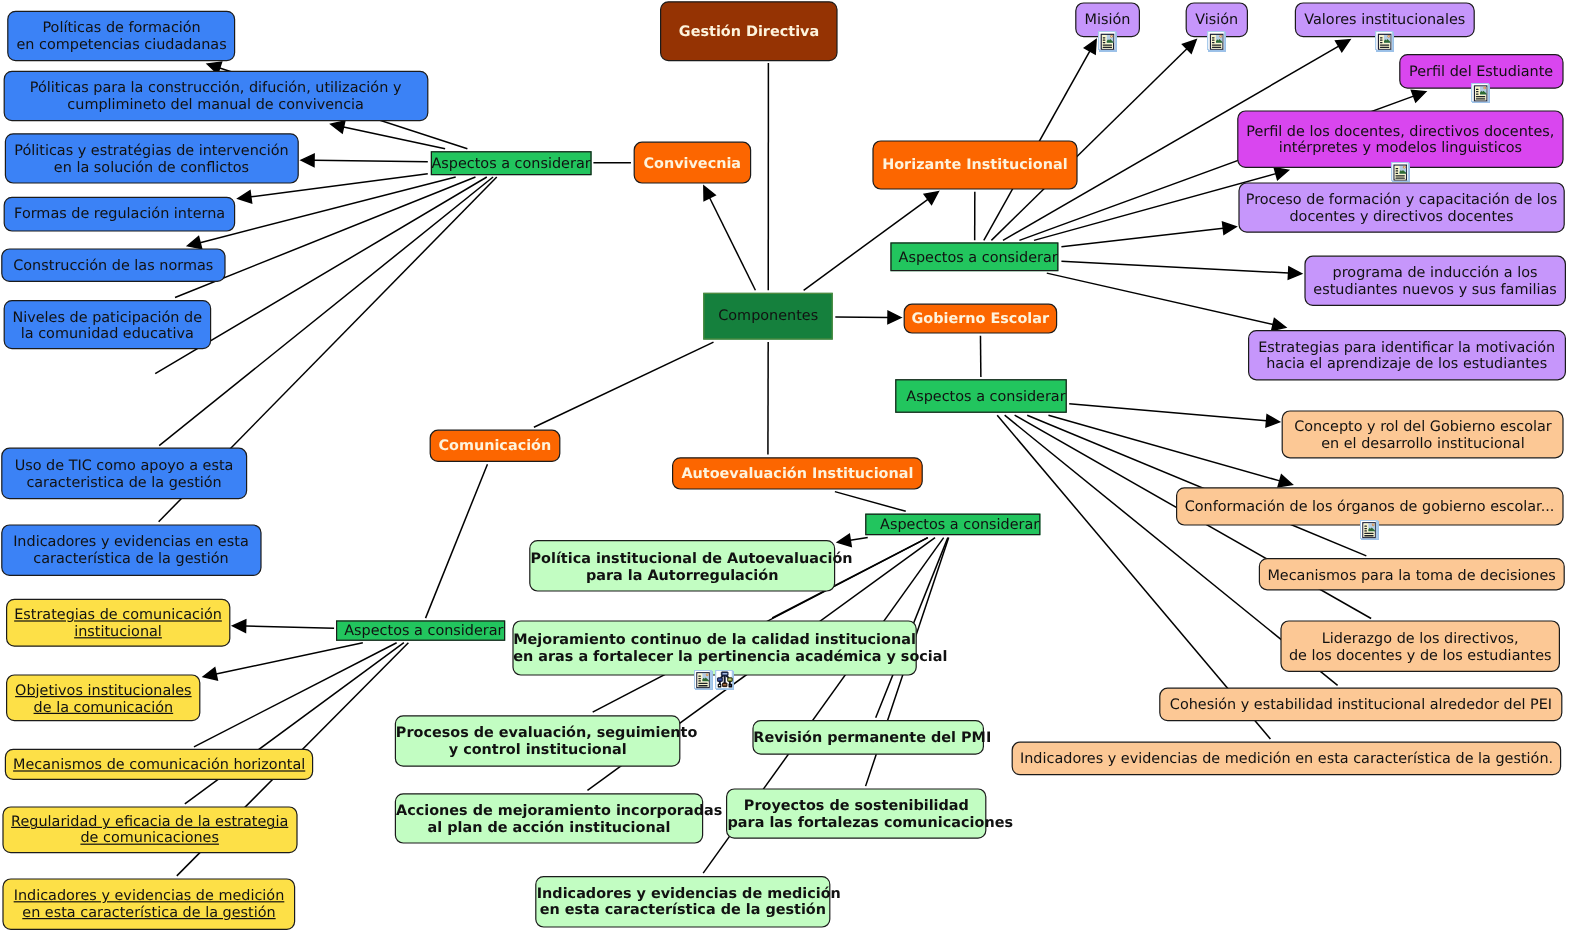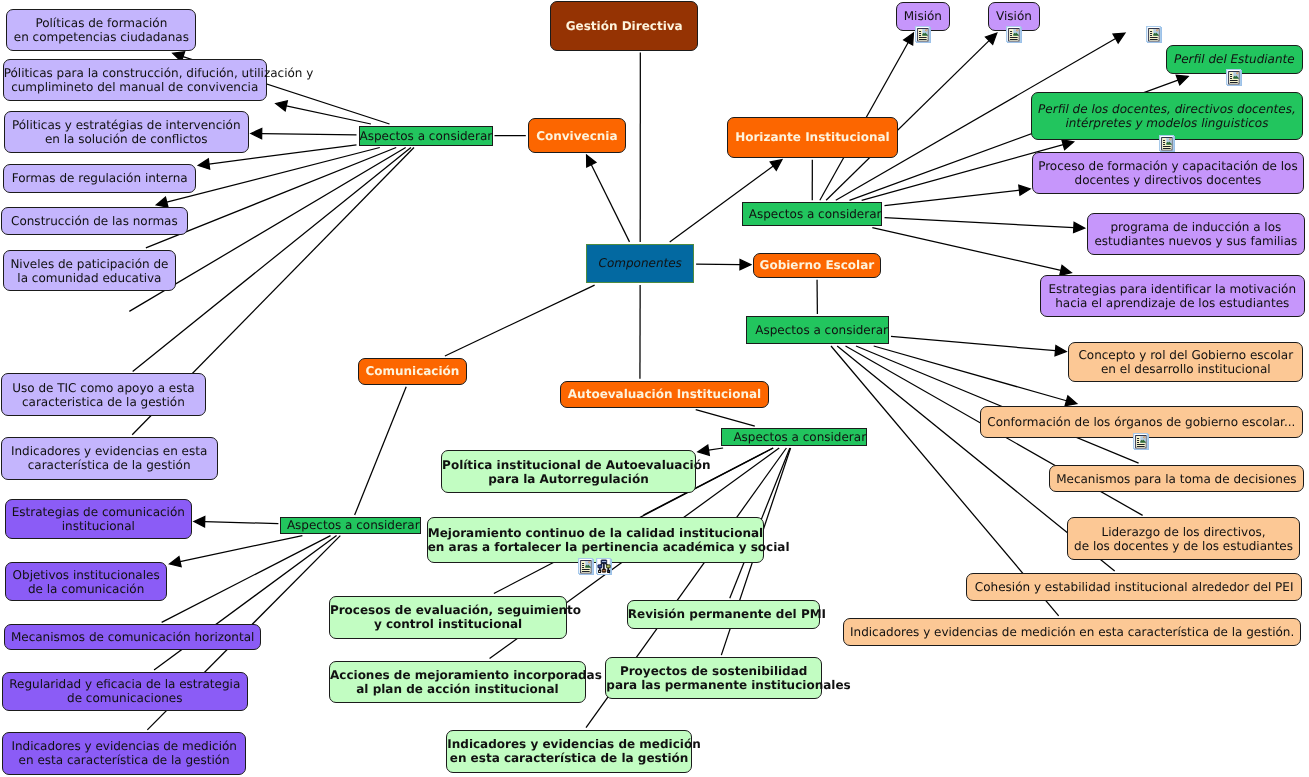--- a/index.html
+++ b/index.html
@@ -10,30 +10,30 @@
   #map{position:relative;width:1309px;height:777px;background:#fff;}
   svg#links{position:absolute;left:0;top:0;width:1309px;height:777px;pointer-events:none;}
   .node{position:absolute;box-sizing:border-box;display:flex;align-items:center;
         justify-content:center;text-align:center;border:1.3px solid #1b1b1b;
         color:#111111;line-height:14px;white-space:pre;z-index:2;}
   .node .t{display:block;width:100%;}
   .rounded{border-radius:7px;}
   .sq{border-radius:0;}
   .bold{font-weight:bold;color:#fdf3dc;}
 
-  .yellow{background:#c4b5fd;}
-  .pink{background:#8b5cf6;}
+  .yellow{background:#3b82f6;}
+  .pink{background:#fde047;text-decoration:underline;}
   .green{background:#C2FDC2;font-weight:bold;}
   .purple{background:#C696FB;}
-  .bluegrey{background:#22c55e;font-style:italic;}
+  .bluegrey{background:#d946ef;}
   .peach{background:#FCC895;}
   .root{background:#953303;}
   .concept{background:#FC6600;justify-content:flex-end;}
   .aspectos{background:#22c55e;text-align:right;}
-  .componentes{background:#0369a1;border-color:#4f8b40;border-width:1.1px;font-style:italic;}
+  .componentes{background:#15803d;border-color:#4f8b40;border-width:1.1px;}
   .resicons{position:absolute;display:flex;gap:0px;z-index:5;}
   .resicon{display:block;}
 </style>
 </head>
 <body>
 
 <div id="map">
 <svg id="links" viewBox="0 0 1309 777">
 <g stroke="#000000" stroke-width="1.25" fill="#000000">
 <line x1="640.33" y1="52.60" x2="640.21" y2="241.90"></line>
@@ -101,21 +101,21 @@
 <line x1="773.23" y1="448.00" x2="493.89" y2="593.50"></line>
 <line x1="789.87" y1="448.00" x2="729.74" y2="598.20"></line>
 <line x1="779.19" y1="448.00" x2="489.56" y2="658.60"></line>
 <line x1="790.59" y1="448.00" x2="721.33" y2="655.10"></line>
 <line x1="786.40" y1="448.00" x2="586.00" y2="727.60"></line>
 
 </g>
 </svg>
 <div class="node rounded yellow" style="left:6.4px;top:8.7px;width:189.9px;height:42.6px"><span class="t">Políticas de formación
 en competencias ciudadanas</span></div>
-<div class="node rounded yellow" style="left:2.7px;top:59.2px;width:264px;height:42.3px"><span class="t">Póliticas para la construcción, difución, utilización y
+<div class="node rounded yellow" style="left:2.7px;top:59.2px;width:354px;height:42.3px"><span class="t">Póliticas para la construcción, difución, utilización y
 cumplimineto del manual de convivencia</span></div>
 <div class="node rounded yellow" style="left:3.6px;top:111px;width:245.3px;height:41.7px"><span class="t">Póliticas y estratégias de intervención
 en la solución de conflictos</span></div>
 <div class="node rounded yellow" style="left:3.1px;top:163.8px;width:193.2px;height:29px"><span class="t">Formas de regulación interna</span></div>
 <div class="node rounded yellow" style="left:1.2px;top:206.9px;width:186.4px;height:27.8px"><span class="t">Construcción de las normas</span></div>
 <div class="node rounded yellow" style="left:2.8px;top:249.9px;width:173.2px;height:41.3px"><span class="t">Niveles de paticipación de
 la comunidad educativa</span></div>
 <div class="node rounded yellow" style="left:0.9px;top:373.4px;width:205px;height:43.1px"><span class="t">Uso de TIC como apoyo a esta
 caracteristica de la gestión</span></div>
 <div class="node rounded yellow" style="left:0.6px;top:436.8px;width:217px;height:43.1px"><span class="t">Indicadores y evidencias en esta
@@ -124,20 +124,21 @@
 institucional</span></div>
 <div class="node rounded pink" style="left:4.8px;top:562.1px;width:162.7px;height:39.1px"><span class="t">Objetivos institucionales
 de la comunicación</span></div>
 <div class="node rounded pink" style="left:3.9px;top:624.4px;width:257.5px;height:25.8px"><span class="t">Mecanismos de comunicación horizontal</span></div>
 <div class="node rounded pink" style="left:1.6px;top:671.9px;width:246.3px;height:39.1px"><span class="t">Regularidad y eficacia de la estrategia
 de comunicaciones</span></div>
 <div class="node rounded pink" style="left:2px;top:731.9px;width:244.3px;height:42.7px"><span class="t">Indicadores y evidencias de medición
 en esta característica de la gestión</span></div>
 <div class="node rounded purple" style="left:896px;top:1.5px;width:53.7px;height:29.6px"><span class="t">Misión</span></div>
 <div class="node rounded purple" style="left:988.3px;top:1.5px;width:51.3px;height:29.6px"><span class="t">Visión</span></div>
+<div class="node rounded purple" style="left:1078.8px;top:1.5px;width:150.4px;height:29.6px"><span class="t">Valores institucionales</span></div>
 <div class="node rounded bluegrey" style="left:1165.8px;top:44.6px;width:137px;height:29.8px"><span class="t">Perfil del Estudiante</span></div>
 <div class="node rounded bluegrey" style="left:1030.6px;top:92.3px;width:272.7px;height:47.5px"><span class="t">Perfil de los docentes, directivos docentes,
 intérpretes y modelos linguisticos</span></div>
 <div class="node rounded purple" style="left:1032.1px;top:152.3px;width:271.6px;height:41.6px"><span class="t">Proceso de formación y capacitación de los
 docentes y directivos docentes</span></div>
 <div class="node rounded purple" style="left:1086.6px;top:213px;width:218.6px;height:41.7px"><span class="t">programa de inducción a los
 estudiantes nuevos y sus familias</span></div>
 <div class="node rounded purple" style="left:1039.6px;top:274.8px;width:265.3px;height:41.8px"><span class="t">Estrategias para identificar la motivación
 hacia el aprendizaje de los estudiantes</span></div>
 <div class="node rounded peach" style="left:1068.2px;top:342.4px;width:235.2px;height:39.2px"><span class="t">Concepto y rol del Gobierno escolar
@@ -151,21 +152,21 @@
 <div class="node rounded green" style="left:441.1px;top:450.3px;width:254.8px;height:43px"><span class="t">Política institucional de Autoevaluación
 para la Autorregulación</span></div>
 <div class="node rounded green" style="left:426.7px;top:517px;width:336.9px;height:46px"><span class="t">Mejoramiento continuo de la calidad institucional
 en aras a fortalecer la pertinencia académica y social</span></div>
 <div class="node rounded green" style="left:328.9px;top:595.5px;width:238.4px;height:43.7px"><span class="t">Procesos de evaluación, seguimiento
 y control institucional</span></div>
 <div class="node rounded green" style="left:626.8px;top:600.2px;width:192.9px;height:28.4px"><span class="t">Revisión permanente del PMI</span></div>
 <div class="node rounded green" style="left:329px;top:660.6px;width:256.9px;height:42.7px"><span class="t">Acciones de mejoramiento incorporadas
 al plan de acción institucional</span></div>
 <div class="node rounded green" style="left:605.3px;top:657.1px;width:216.7px;height:41.9px"><span class="t">Proyectos de sostenibilidad
-para las permanente institucionales</span></div>
+para las fortalezas comunicaciones</span></div>
 <div class="node rounded green" style="left:446.3px;top:729.6px;width:245.5px;height:43.3px"><span class="t">Indicadores y evidencias de medición
 en esta característica de la gestión</span></div>
 <div class="node rounded root bold" style="left:550.2px;top:1.2px;width:148px;height:49.4px"><span class="t">Gestión Directiva</span></div>
 <div class="node componentes" style="left:586.3px;top:243.9px;width:107.8px;height:39.2px"><span class="t">Componentes</span></div>
 <div class="node rounded concept bold" style="left:527.8px;top:118.1px;width:98.2px;height:35px"><span class="t">Convivecnia</span></div>
 <div class="node rounded concept bold" style="left:727px;top:117.1px;width:170.8px;height:40.6px"><span class="t">Horizante Institucional</span></div>
 <div class="node rounded concept bold" style="left:752.8px;top:252.9px;width:128.2px;height:24.9px"><span class="t">Gobierno Escolar</span></div>
 <div class="node rounded concept bold" style="left:358.1px;top:358px;width:108.6px;height:26.8px"><span class="t">Comunicación</span></div>
 <div class="node rounded concept bold" style="left:560px;top:380.7px;width:209px;height:27px"><span class="t">Autoevaluación Institucional</span></div>
 <div class="node sq aspectos" style="left:358.5px;top:126px;width:134px;height:19.5px"><span class="t">Aspectos a considerar</span></div>

